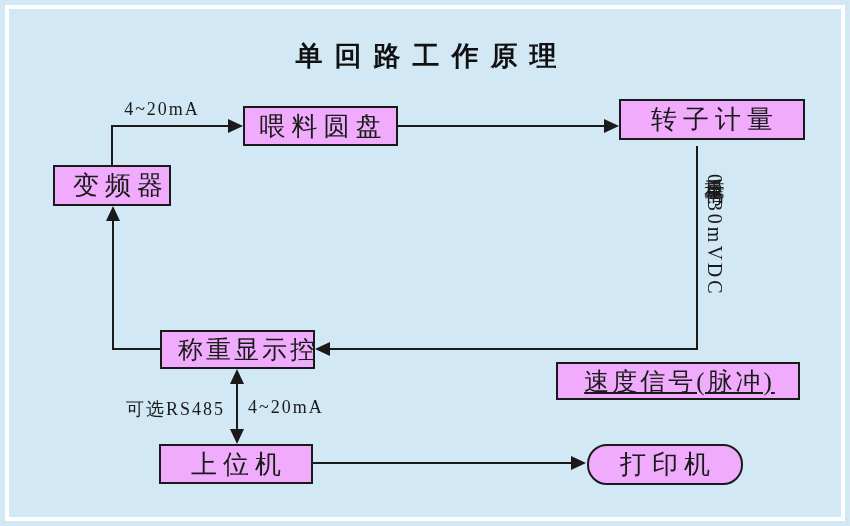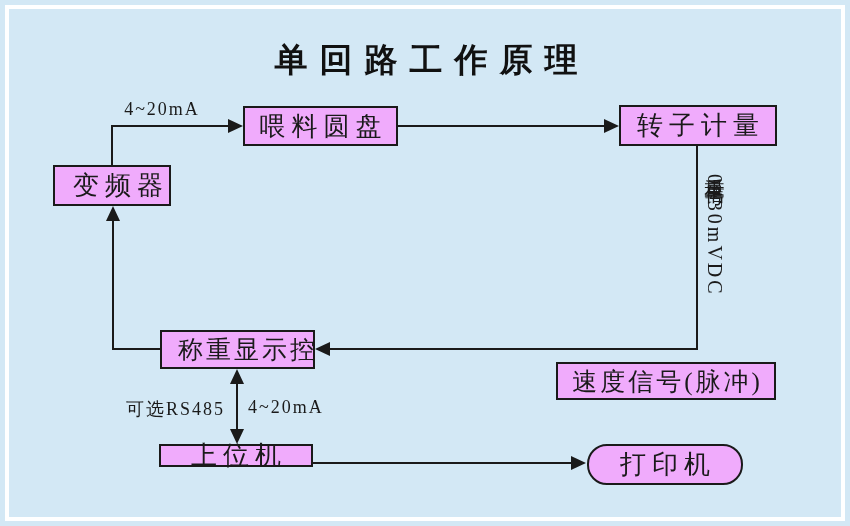--- a/index.html
+++ b/index.html
@@ -9,21 +9,21 @@
     font-family:"Liberation Serif", serif; color:#111;
   }
   .frame {
     position:absolute; left:5px; top:5px; right:5px; bottom:5px;
     border:4px solid #ffffff; pointer-events:none;
   }
   .title {
     position:absolute; left:0; right:0; top:38px;
     text-align:center; padding-left:14px;
     font-family:Liberation Mono, monospace;
-    font-size:33px; font-weight:bold; letter-spacing:12px; color:#111;
+    font-size:27px; font-weight:bold; letter-spacing:12px; color:#111;
   }
   .box {
     position:absolute; box-sizing:border-box;
     background:#f0abfc; border:2px solid #1a1a1a;
     display:flex; align-items:center; justify-content:center;
     font-size:26px; letter-spacing:6px; color:#1a1a1a;
     padding-left:6px; 
     white-space:nowrap;
   }
   .hline { position:absolute; height:2px; background:#1a1a1a; }
@@ -49,37 +49,37 @@
 
 <div class="stage">
   <div class="frame"></div>
 
   <div class="title">单回路工作原理</div>
 
   <div class="box" style="left:243px; top:106px; width:155px; height:40px;">
     <span>喂料圆盘</span>
   </div>
 
-  <div class="box" style="left:619px; top:105px; width:158px; height:41px;">
+  <div class="box" style="left:619px; top:99px; width:186px; height:41px;">
     <span>转子计量</span>
   </div>
 
   <div class="box" style="left:53px; top:165px; width:118px; height:41px;justify-content:flex-end;">
     <span>变频器</span>
   </div>
 
   <div class="box" style="left:160px; top:330px; width:155px; height:39px; font-size:25px; letter-spacing:3px; padding-left:21px;">
     <span>称重显示控</span>
   </div>
 
-  <div class="box" style="left:556px; top:362px; width:220px; height:38px; font-size:25px; letter-spacing:3px; padding-left:3px;">
+  <div class="box" style="left:556px; top:362px; width:244px; height:38px; font-size:25px; letter-spacing:3px; padding-left:3px;text-decoration:underline;">
     <span>速度信号(脉冲)</span>
   </div>
 
-  <div class="box" style="left:159px; top:444px; width:154px; height:23px;">
+  <div class="box" style="left:159px; top:444px; width:154px; height:40px;">
     <span>上位机</span>
   </div>
 
   <div class="box" style="left:587px; top:444px; width:156px; height:41px;border-radius:20px;">
     <span>打印机</span>
   </div>
 
   <div class="vline" style="left:111px; top:125px; height:42px;"></div>
   <div class="hline" style="left:111px; top:125px; width:119px;"></div>
   <div class="arr r" style="left:228px; top:119px;"></div>

